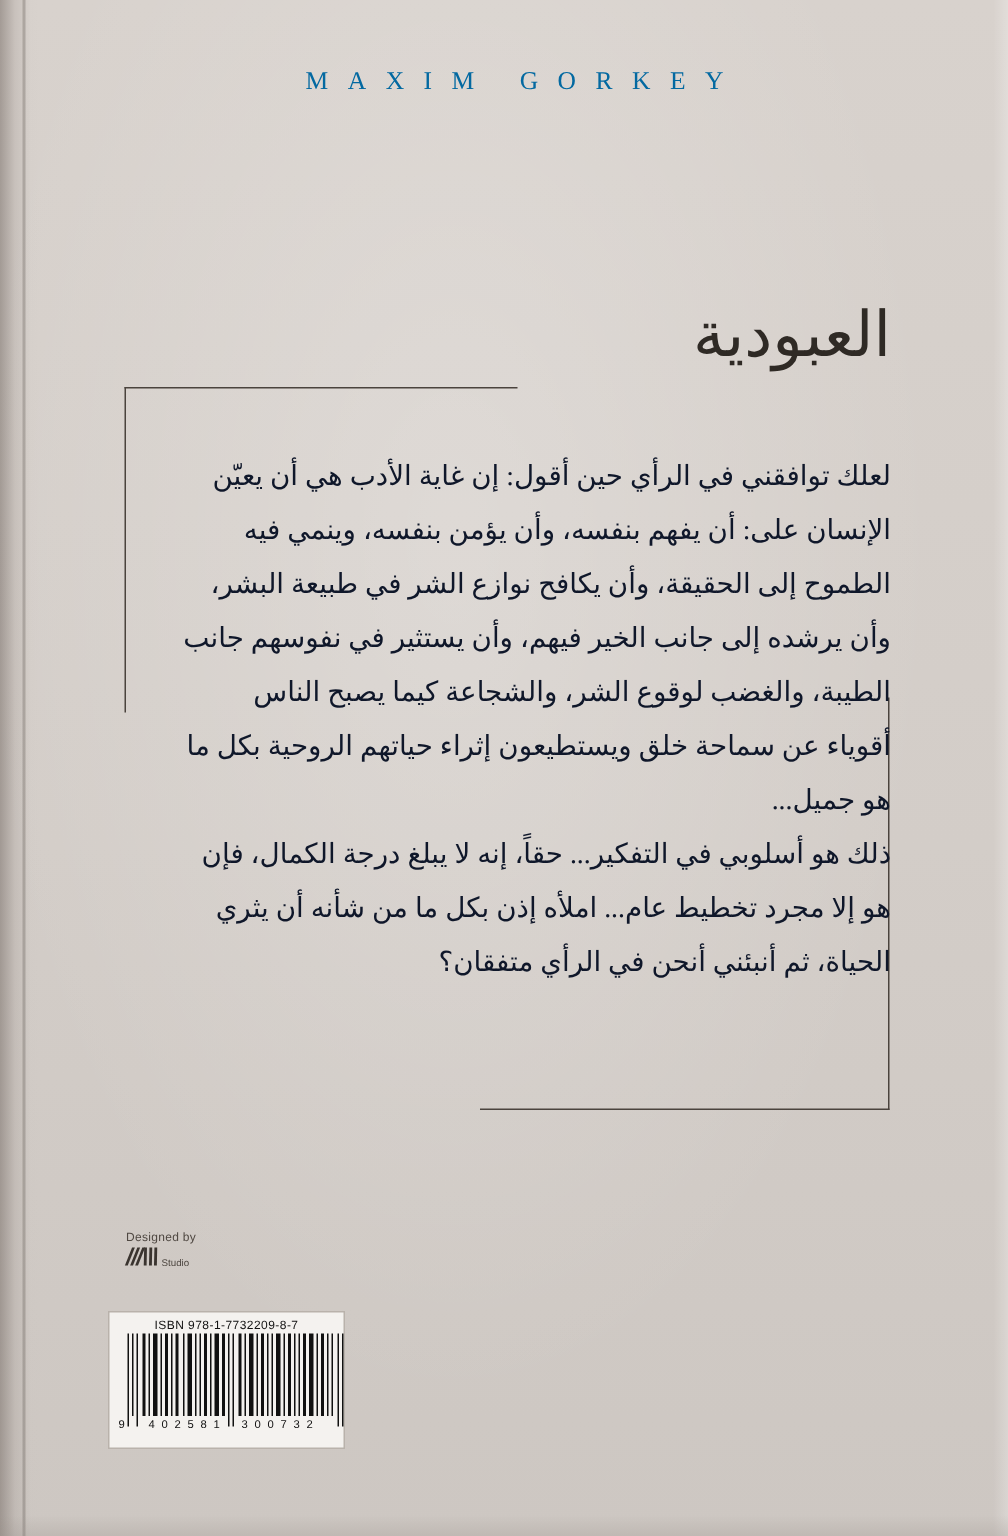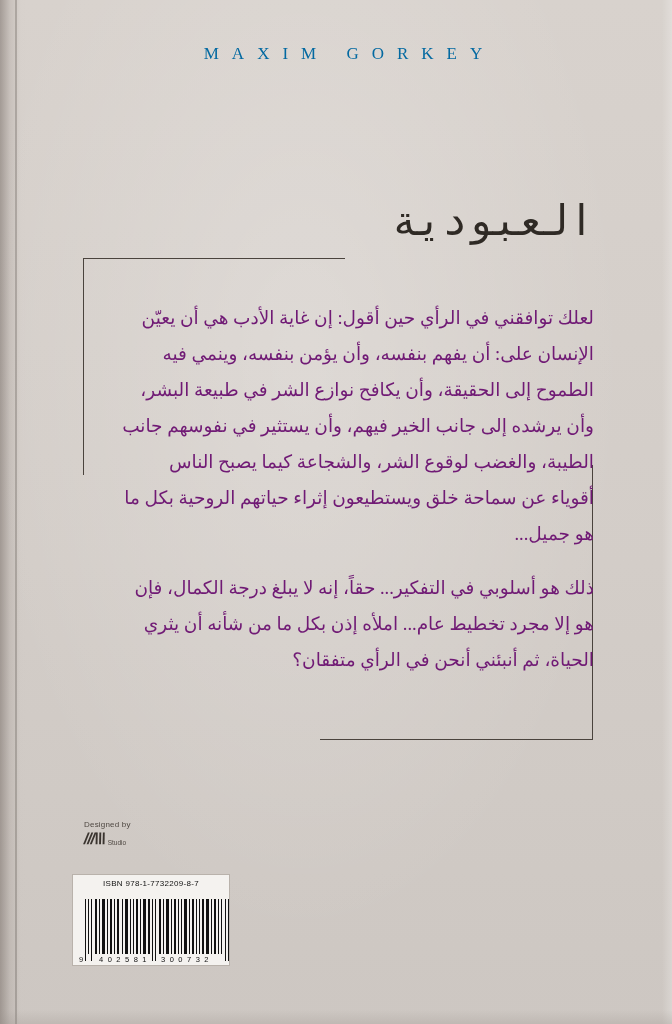--- a/index.html
+++ b/index.html
@@ -107,46 +107,46 @@
     right: 0; bottom: 0;
     width: 273px; height: 1px;
     background: #4a433d;
   }
 
   
   .title {
     position: absolute;
     top: 203px;
     right: 78px;
-    font-family: Liberation Mono, monospace;
+    font-family: Liberation Serif, serif;
     font-size: 42px;
     font-weight: 400;
     color: #2f2a25;
     letter-spacing: 0px;
     line-height: 1;
   }
 
   
   .blurb {
     position: absolute;
     top: 300px;
     right: 78px;
     width: 472px;
     text-align: right;
     direction: rtl;
     font-family: "Liberation Serif", serif;
     font-size: 18.5px;
     line-height: 36px;
-    color: #701a75;
+    color: #0f172a;
   }
   .blurb p {
     margin: 0 0 0 0;
   }
   .blurb p + p {
-    margin-top: 18px;
+    margin-top: 0;
   }
 
   
   .author-ar {
     position: absolute;
     top: 685px;
     right: 385px;
     font-family: "Liberation Serif", serif;
     font-size: 28px;
     color: #2f2a25;
@@ -203,21 +203,21 @@
     box-sizing: border-box;
     padding: 4px 6px 3px 6px;
     direction: ltr;
   }
   .barcode-box .isbn-line {
     font-family: "Liberation Sans", sans-serif;
     font-size: 8px;
     color: #111;
     text-align: center;
     letter-spacing: 0.3px;
-    margin-bottom: 11px;
+    margin-bottom: 1px;
     white-space: nowrap;
   }
   .bars {
     position: relative;
     height: 55px;
     margin: 0 4px;
   }
   .bars i {
     position: absolute;
     top: 0;

